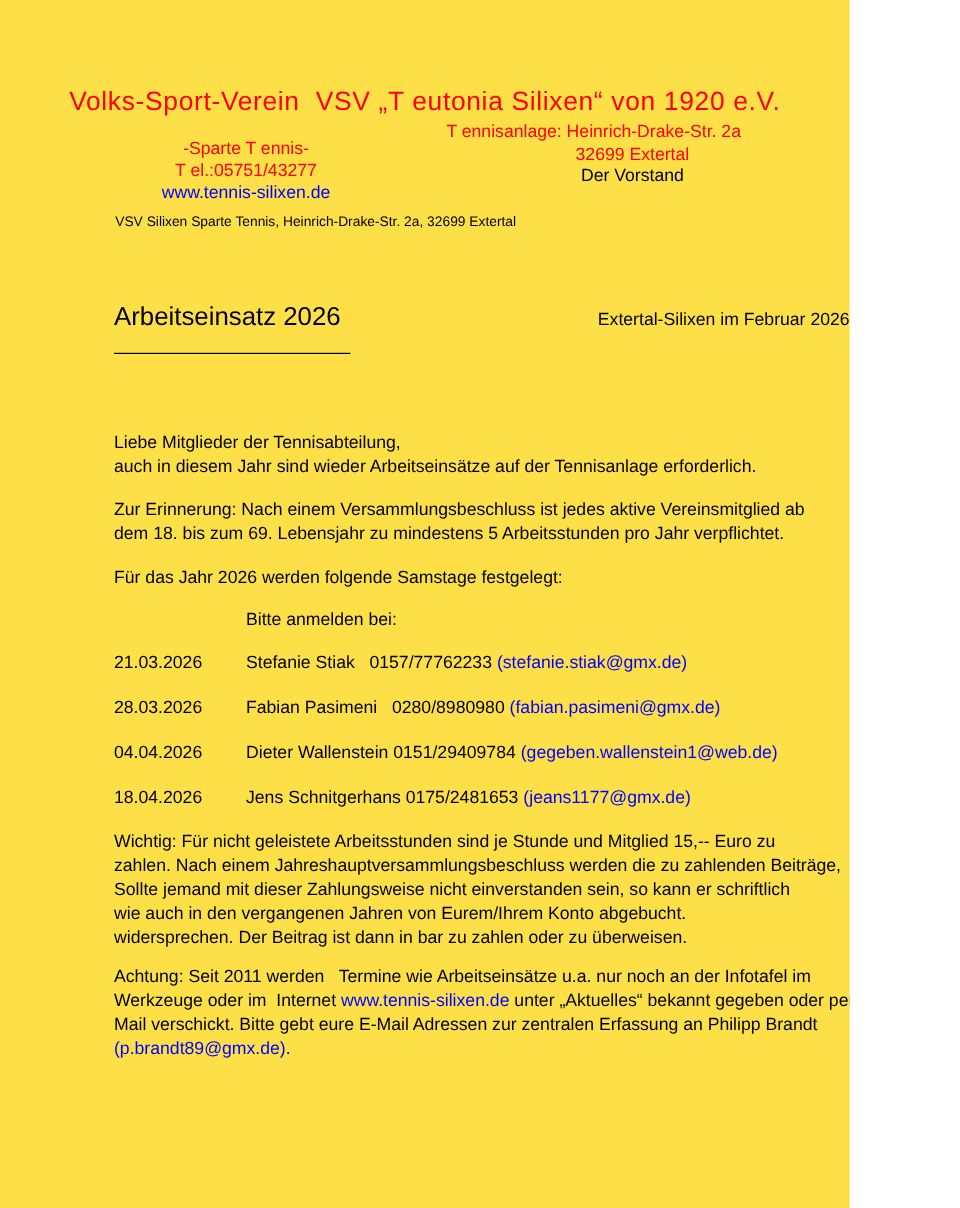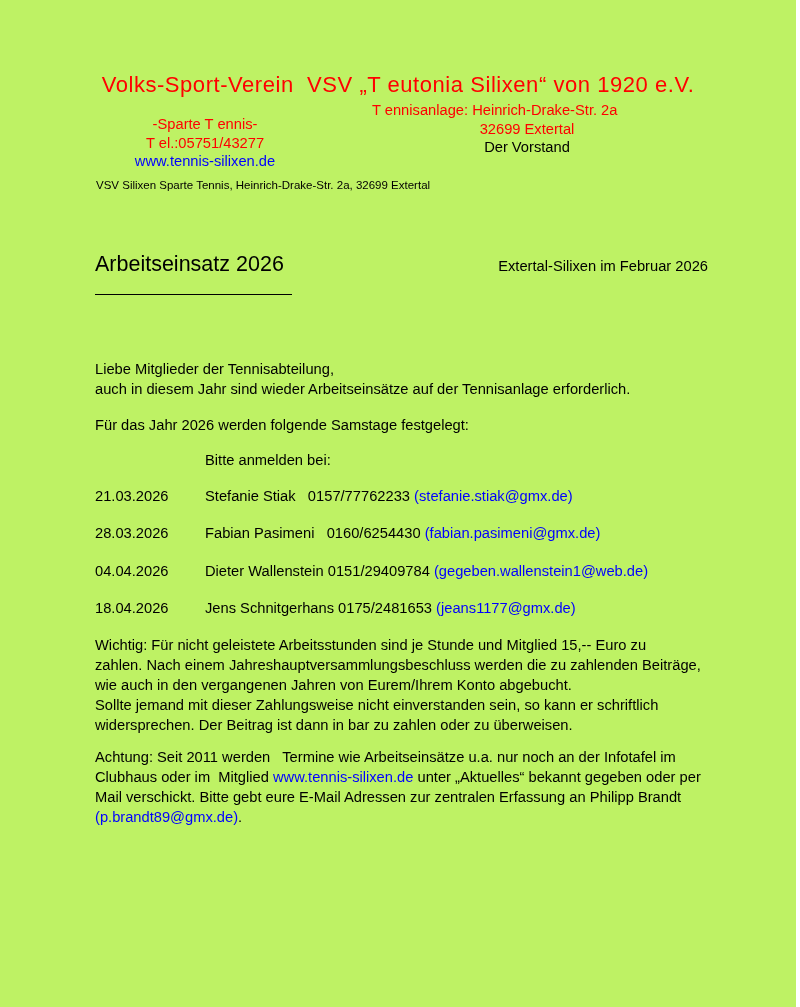--- a/index.html
+++ b/index.html
@@ -2,21 +2,21 @@
 <html><head>
 <meta charset="utf-8">
 <style>
   html, body { margin: 0; padding: 0; }
   body {
     width: 800px; height: 1007px;
     background: #ffffff;
     font-family: "Liberation Sans", "DejaVu Sans", sans-serif;
     color: #000000;
   }
-  .page { position: relative; width: 796px; height: 1007px; background: #bef264; overflow: hidden; }
+  .page { position: relative; width: 708px; height: 1007px; background: #fde047; overflow: hidden; }
 
   .club-title {
     position: absolute; top: 72px; left: 0; width: 100%;
     text-align: center; color: #ff0000;
     font-size: 22px; letter-spacing: 0.55px; white-space: pre;
   }
   .hdr-left {
     position: absolute; left: 95px; top: 115px; width: 220px;
     text-align: center; color: #ff0000;
     font-size: 14.7px; line-height: 18.5px; white-space: pre;
@@ -82,47 +82,51 @@
       <span class="place-date">Extertal-Silixen im Februar 2026</span>
     </div>
 
   <div class="body-content">
 
     <div class="para-salutation">
         <div class="ln">Liebe Mitglieder der Tennisabteilung,</div>
         <div class="ln">auch in diesem Jahr sind wieder Arbeitseinsätze auf der Tennisanlage erforderlich.</div>
       </div>
 
+    <div class="para-reminder">
+        <div class="ln">Zur Erinnerung: Nach einem Versammlungsbeschluss ist jedes aktive Vereinsmitglied ab</div>
+        <div class="ln">dem 18. bis zum 69. Lebensjahr zu mindestens 5 Arbeitsstunden pro Jahr verpflichtet.</div>
+      </div>
 
     <div class="para-intro">
         <div class="ln">Für das Jahr 2026 werden folgende Samstage festgelegt:</div>
       </div>
 
     <div class="para-register">
         <div class="ln"><span class="register-heading">Bitte anmelden bei:</span></div>
       </div>
 
     <div class="appt"><span class="appt-date">21.03.2026</span><span>Stefanie Stiak   0157/77762233 </span><span class="blue">(</span><a class="link">stefanie.stiak@gmx.de</a><span class="blue">)</span></div>
 
-    <div class="appt gap2"><span class="appt-date">28.03.2026</span><span>Fabian Pasimeni   0160/6254430 </span><span class="blue">(</span><a class="link">fabian.pasimeni@gmx.de</a><span class="blue">)</span></div>
+    <div class="appt gap2"><span class="appt-date">28.03.2026</span><span>Fabian Pasimeni   0280/8980980 </span><span class="blue">(</span><a class="link">fabian.pasimeni@gmx.de</a><span class="blue">)</span></div>
 
     <div class="appt"><span class="appt-date">04.04.2026</span><span>Dieter Wallenstein 0151/29409784 </span><span class="blue">(</span><a class="link">gegeben.wallenstein1@web.de</a><span class="blue">)</span></div>
 
     <div class="appt"><span class="appt-date">18.04.2026</span><span>Jens Schnitgerhans 0175/2481653 </span><span class="blue">(</span><a class="link">jeans1177@gmx.de</a><span class="blue">)</span></div>
 
 
     <div class="para-wichtig">
         <div class="ln">Wichtig: Für nicht geleistete Arbeitsstunden sind je Stunde und Mitglied 15,-- Euro zu</div>
         <div class="ln">zahlen. Nach einem Jahreshauptversammlungsbeschluss werden die zu zahlenden Beiträge,</div>
+        <div class="ln">Sollte jemand mit dieser Zahlungsweise nicht einverstanden sein, so kann er schriftlich</div>
         <div class="ln">wie auch in den vergangenen Jahren von Eurem/Ihrem Konto abgebucht.</div>
-        <div class="ln">Sollte jemand mit dieser Zahlungsweise nicht einverstanden sein, so kann er schriftlich</div>
         <div class="ln">widersprechen. Der Beitrag ist dann in bar zu zahlen oder zu überweisen.</div>
       </div>
 
     <div class="para-achtung">
         <div class="ln">Achtung: Seit 2011 werden   Termine wie Arbeitseinsätze u.a. nur noch an der Infotafel im</div>
-        <div class="ln"><span>Clubhaus oder im  Mitglied </span><a class="link">www.tennis-silixen.de </a><span>unter „Aktuelles“ bekannt gegeben oder per</span></div>
+        <div class="ln"><span>Werkzeuge oder im  Internet </span><a class="link">www.tennis-silixen.de </a><span>unter „Aktuelles“ bekannt gegeben oder per</span></div>
         <div class="ln">Mail verschickt. Bitte gebt eure E-Mail Adressen zur zentralen Erfassung an Philipp Brandt</div>
         <div class="ln"><a class="link">(p.brandt89@gmx.de)</a><span>.</span></div>
       </div>
 
   </div>
 </div>
 
 </body></html>

